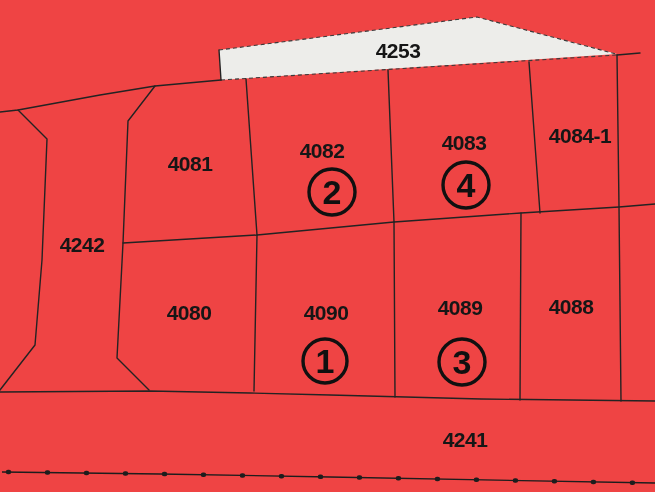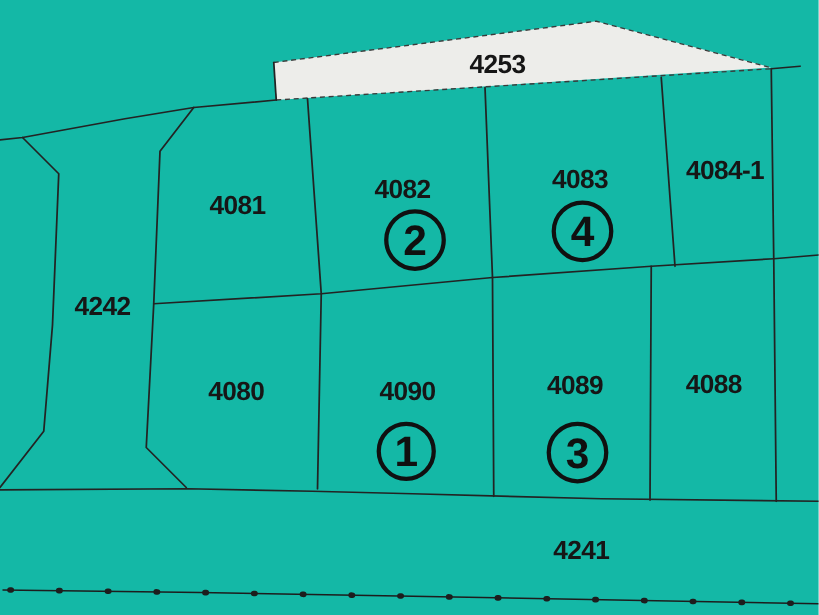--- a/index.html
+++ b/index.html
@@ -4,21 +4,21 @@
 <style>
   html, body {
     margin: 0;
     padding: 0;
     background: #ffffff;
   }
   .stage {
     position: relative;
     width: 655px;
     height: 492px;
-    background: #14b8a6;
+    background: #ef4444;
     overflow: hidden;
     font-family: "Liberation Sans", sans-serif;
   }
   svg { display: block; }
   .parcel-label {
     font-family: "Liberation Sans", sans-serif;
     font-size: 21px;
     font-weight: 600;
     fill: #161616;
     letter-spacing: -0.5px;

